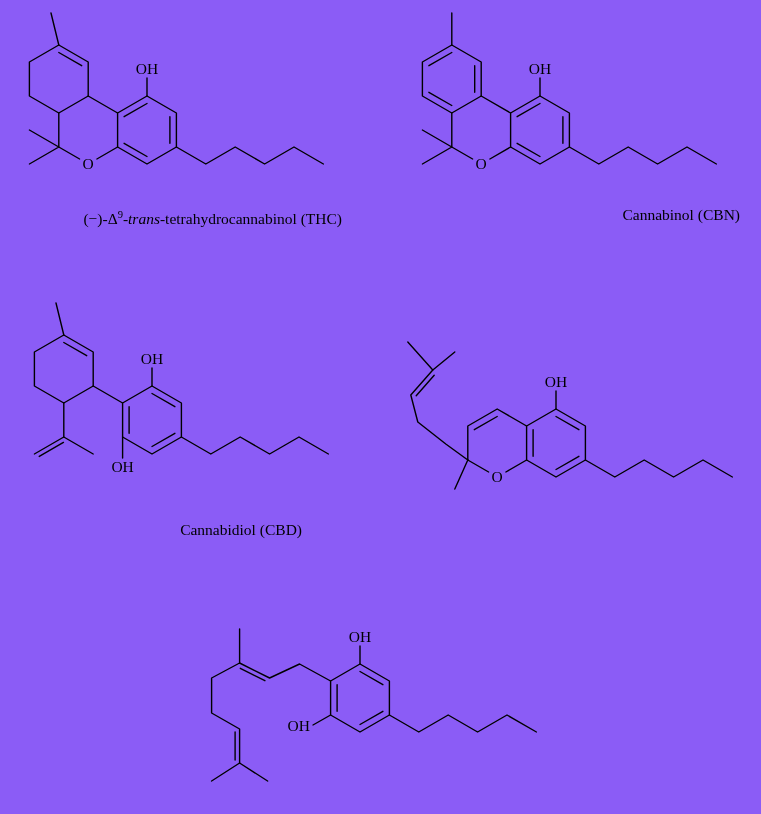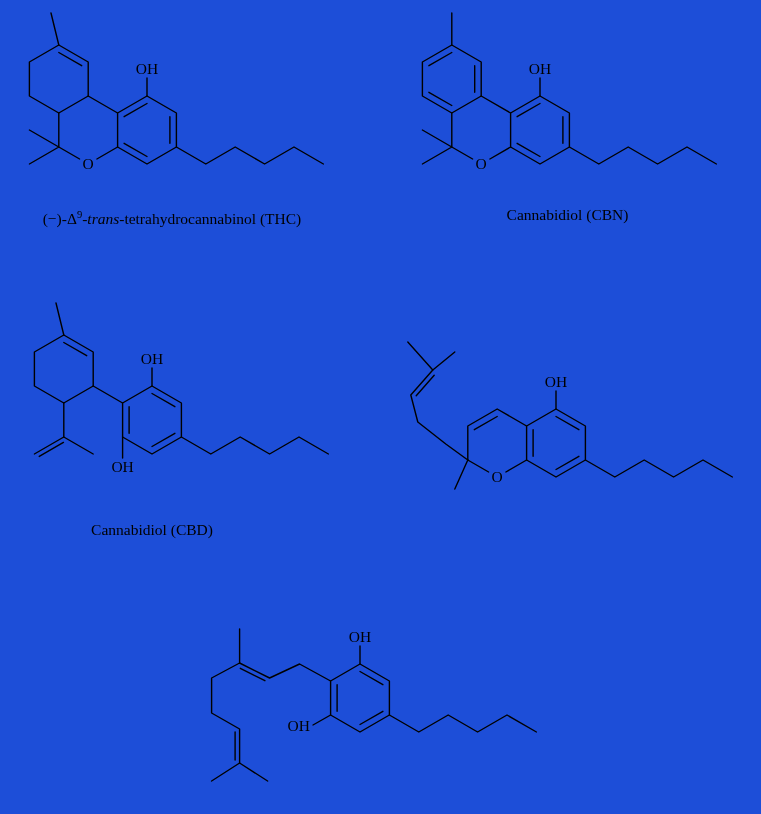--- a/index.html
+++ b/index.html
@@ -1,41 +1,41 @@
 <!DOCTYPE html>
 <html><head>
 <meta charset="utf-8">
 <style>
   html, body { margin: 0; padding: 0; background: #ffffff; }
   #canvas {
     position: relative;
     width: 761px;
     height: 814px;
-    background: #1d4ed8;
+    background: #8b5cf6;
     font-family: "Liberation Serif", serif;
     color: #000000;
     overflow: hidden;
   }
   .mol { position: absolute; }
   .mol svg { display: block; }
   .bond {
     fill: none;
     stroke: #000000;
     stroke-width: 1.4;
     stroke-linecap: round;
     stroke-linejoin: round;
   }
   .atom {
     font-family: "Liberation Serif", serif;
     font-size: 15.5px;
     fill: #000000;
   }
   .caption {
     margin-top: 6px;
-    text-align: center;
+    text-align: right;
     font-size: 15.5px;
     line-height: 18px;
     color: #000000;
     white-space: nowrap;
   }
   .caption sup { font-size: 0.68em; }
   .caption .it { font-style: italic; }
   .mol-cbd .caption { width: 300px; }
   .mol-cbg .caption { padding-left: 45px; margin-top: 4px; }
 </style>
@@ -86,21 +86,21 @@
         <path d="M67.4,130 L96.8,147 L67.4,164"></path>
 
         <path d="M96.8,113 L67.4,96 L67.4,62 L96.8,45 L126.2,62 L126.2,96"></path>
         <path d="M96.8,105.5 L73.9,92.3 M73.9,65.7 L96.8,52.5 M119.7,65.7 L119.7,92.3"></path>
 
         <path d="M96.8,45 L96.8,13"></path>
       </g>
       <text class="atom" x="185" y="74" text-anchor="middle">OH</text>
       <text class="atom" x="126.2" y="169" text-anchor="middle">O</text>
     </svg>
-    <div class="caption">Cannabidiol (CBN)</div>
+    <div class="caption">Cannabinol (CBN)</div>
   </div>
 
   <div class="mol mol-cbd" style="left:2px; top:280px; width:340px;">
     <svg width="340" height="235" viewBox="0 0 340 235">
       <g class="bond">
 
         <path d="M61.8,55 L91.2,72 L91.2,106 L61.8,123 L32.4,106 L32.4,72 Z"></path>
         <path d="M61.8,62.5 L84.7,75.7"></path>
 
         <path d="M61.8,55 L54,23"></path>

